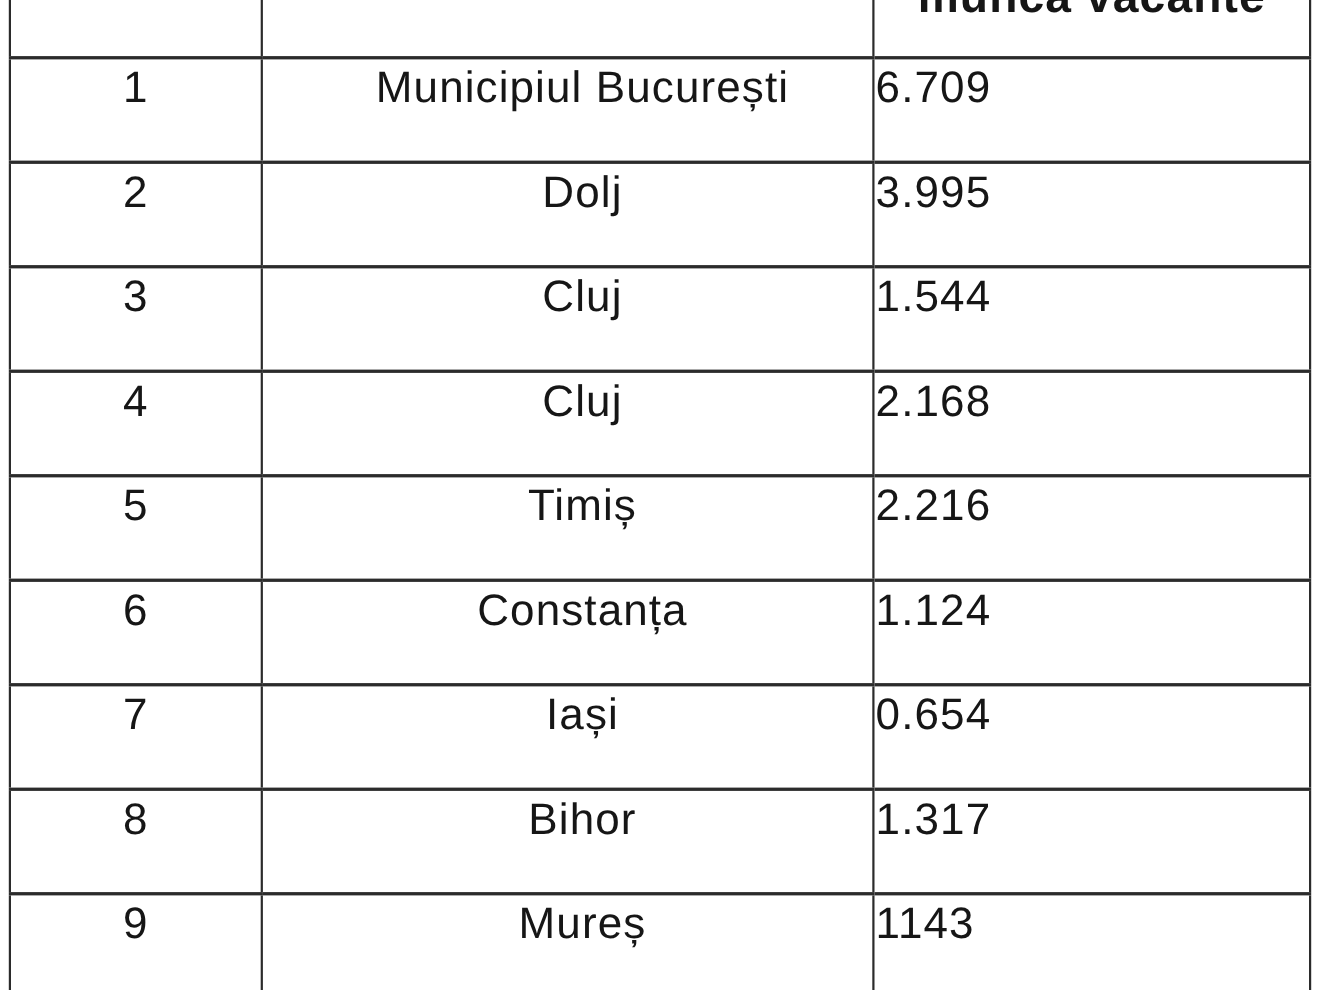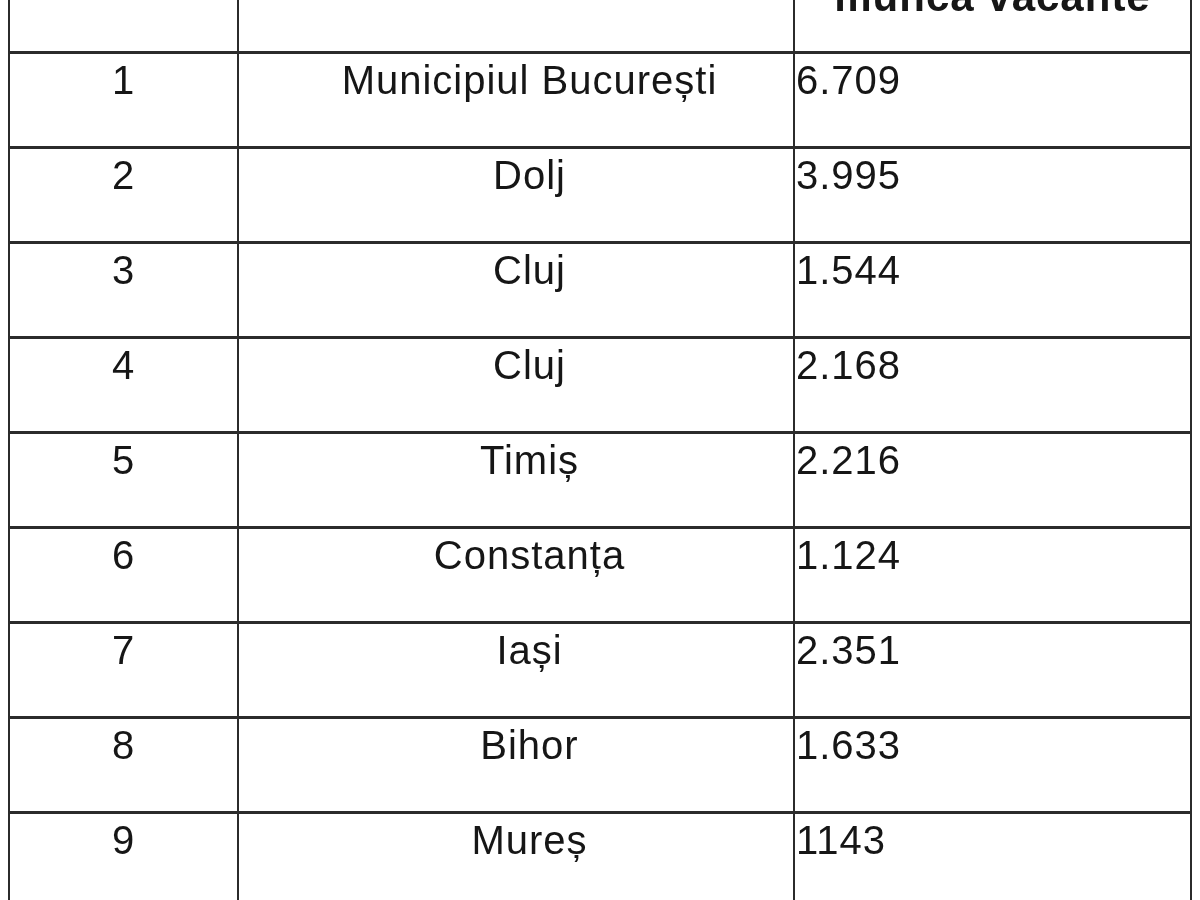--- a/index.html
+++ b/index.html
@@ -111,26 +111,26 @@
           <td class="cell-value">2.216</td>
         </tr>
         <tr>
           <td class="cell-rank">6</td>
           <td class="cell-county">Constanța</td>
           <td class="cell-value">1.124</td>
         </tr>
         <tr>
           <td class="cell-rank">7</td>
           <td class="cell-county">Iași</td>
-          <td class="cell-value">2.351</td>
+          <td class="cell-value">0.654</td>
         </tr>
         <tr>
           <td class="cell-rank">8</td>
           <td class="cell-county">Bihor</td>
-          <td class="cell-value">1.633</td>
+          <td class="cell-value">1.317</td>
         </tr>
         <tr>
           <td class="cell-rank">9</td>
           <td class="cell-county">Mureș</td>
           <td class="cell-value">1143</td>
         </tr>
       </tbody>
   </table>
 </div>
 

